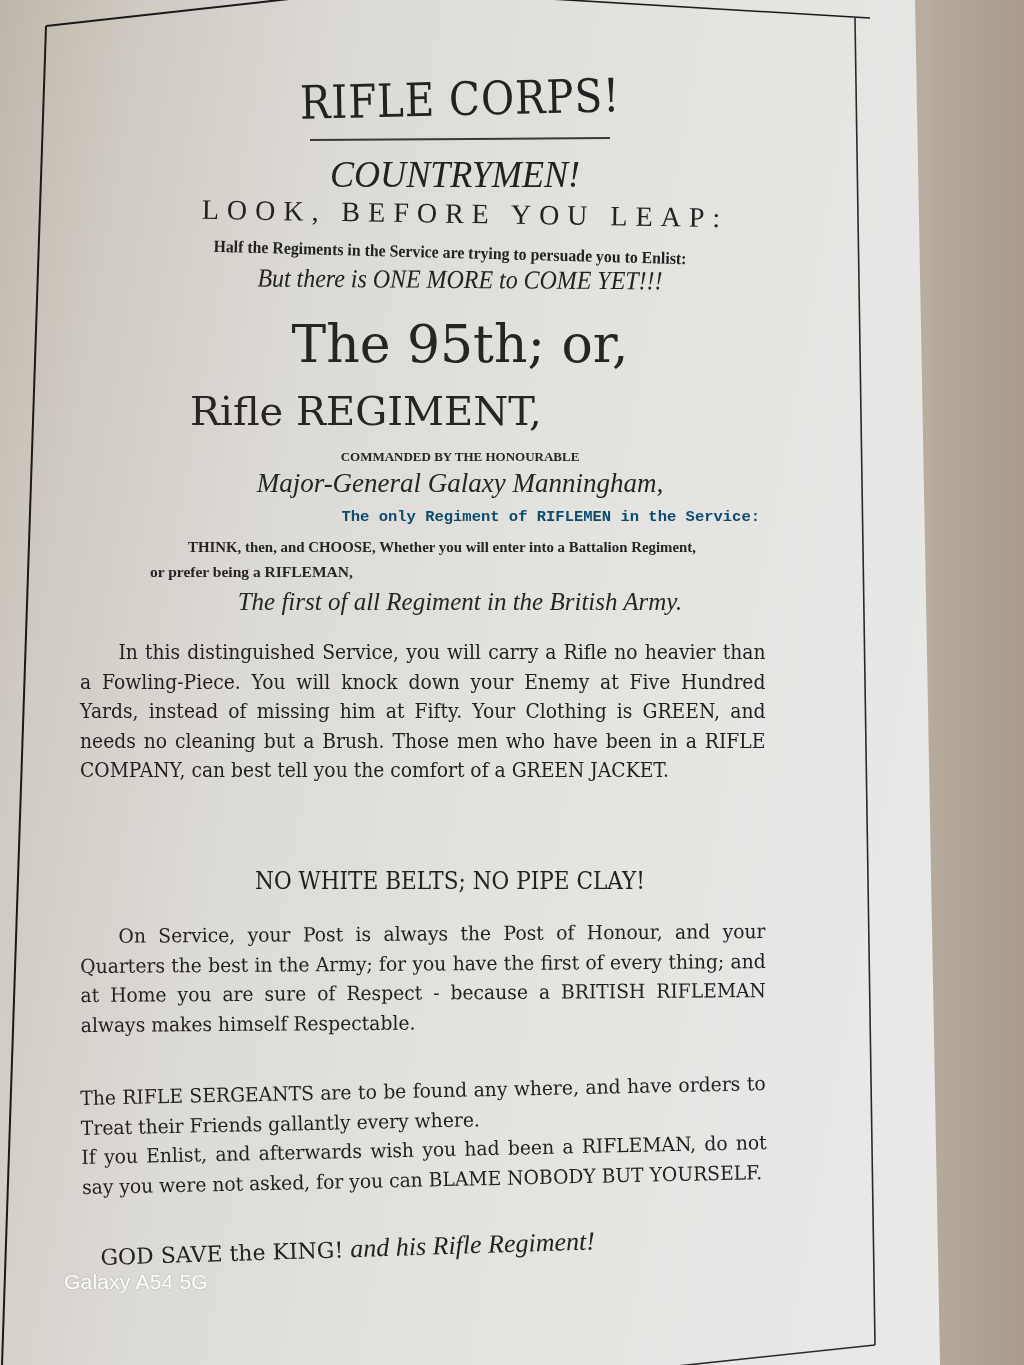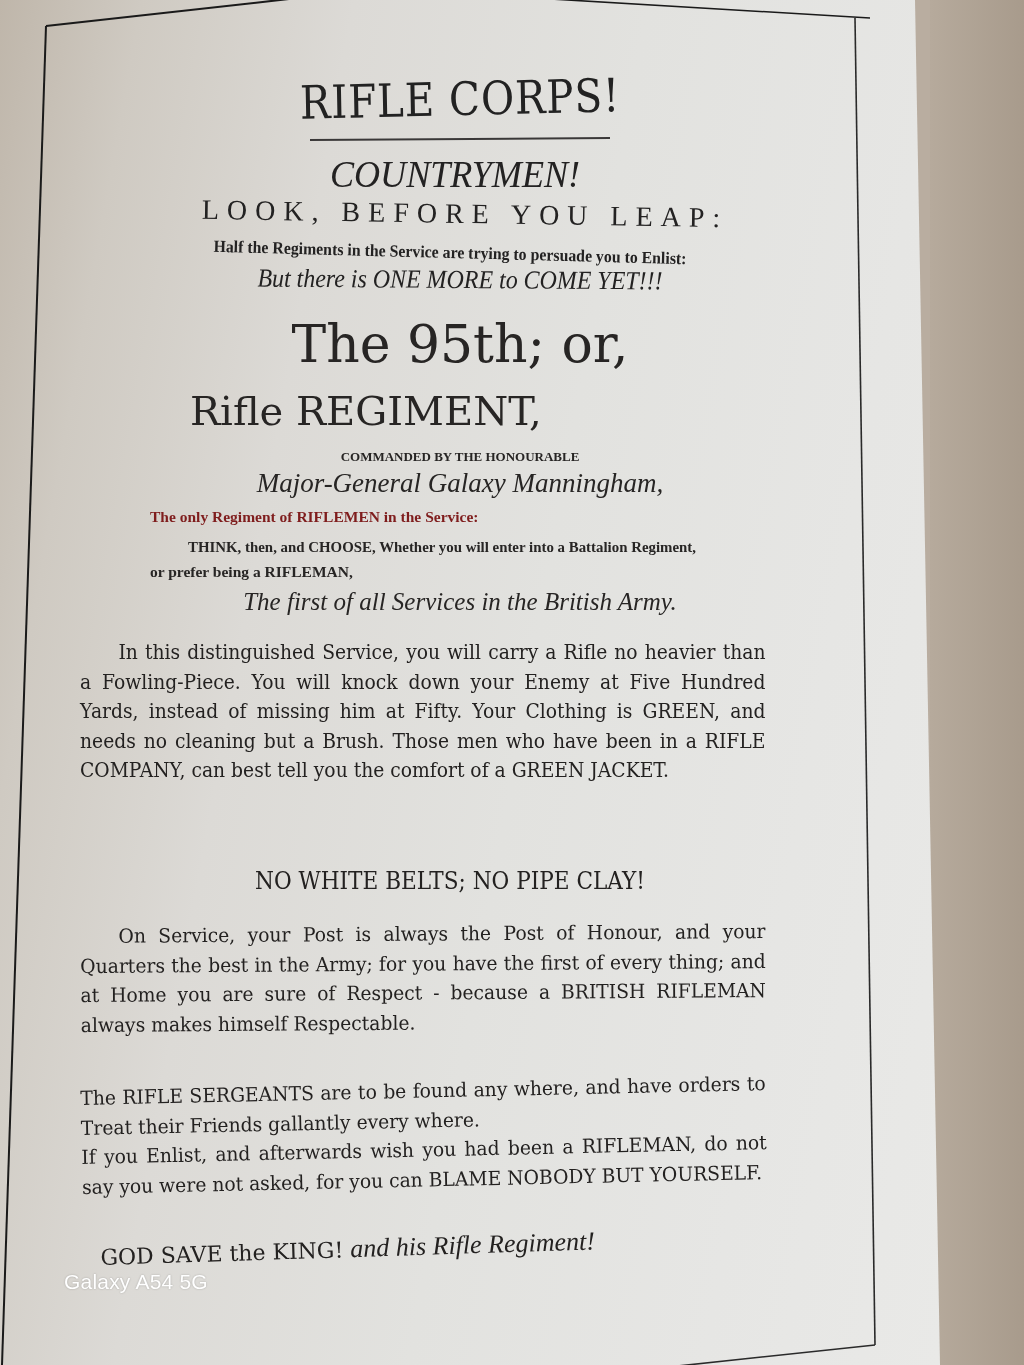--- a/index.html
+++ b/index.html
@@ -148,25 +148,25 @@
       font-family: "Liberation Serif", serif;
       font-style: italic;
       font-size: 27px;
       color: #272524;
     }
     .only {
       position: absolute;
       left: 150px;
       top: 508px;
       width: 610px;
-      text-align: left;
-      font-family: Liberation Serif, serif;
+      text-align: right;
+      font-family: Liberation Mono, monospace;
       font-weight: bold;
       font-size: 15.5px;
-      color: #7f1d1d;
+      color: #0c4a6e;
     }
     .think {
       position: absolute;
       left: 62px;
       top: 538px;
       width: 760px;
       text-align: center;
       font-family: "Liberation Serif", serif;
       font-weight: bold;
       font-size: 15.5px;
@@ -285,21 +285,21 @@
 <div class="look">LOOK, BEFORE YOU LEAP:</div>
 <div class="half">Half the Regiments in the Service are trying to persuade you to Enlist:</div>
 <div class="but">But there is ONE MORE to COME YET!!!</div>
 <div class="the95">The 95th; or,</div>
 <div class="rifle-reg">Rifle REGIMENT,</div>
 <div class="commanded">COMMANDED BY THE HONOURABLE</div>
 <div class="major">Major-General Galaxy Manningham,</div>
 <div class="only">The only Regiment of RIFLEMEN in the Service:</div>
 <div class="think">THINK, then, and CHOOSE, Whether you will enter into a Battalion Regiment,</div>
 <div class="prefer">or prefer being a RIFLEMAN,</div>
-<div class="first-of-all">The first of all Services in the British Army.</div>
+<div class="first-of-all">The first of all Regiment in the British Army.</div>
 
 <div class="para para1">
   <p class="indent">In this distinguished Service, you will carry a Rifle no heavier than a Fowling-Piece. You will knock down your Enemy at Five Hundred Yards, instead of missing him at Fifty. Your Clothing is GREEN, and needs no cleaning but a Brush. Those men who have been in a RIFLE COMPANY, can best tell you the comfort of a GREEN JACKET.</p>
 </div>
 
 <div class="no-white">NO WHITE BELTS; NO PIPE CLAY!</div>
 
 <div class="para para2">
   <p class="indent">On Service, your Post is always the Post of Honour, and your Quarters the best in the Army; for you have the first of every thing; and at Home you are sure of Respect - because a BRITISH RIFLEMAN always makes himself Respectable.</p>
 </div>

